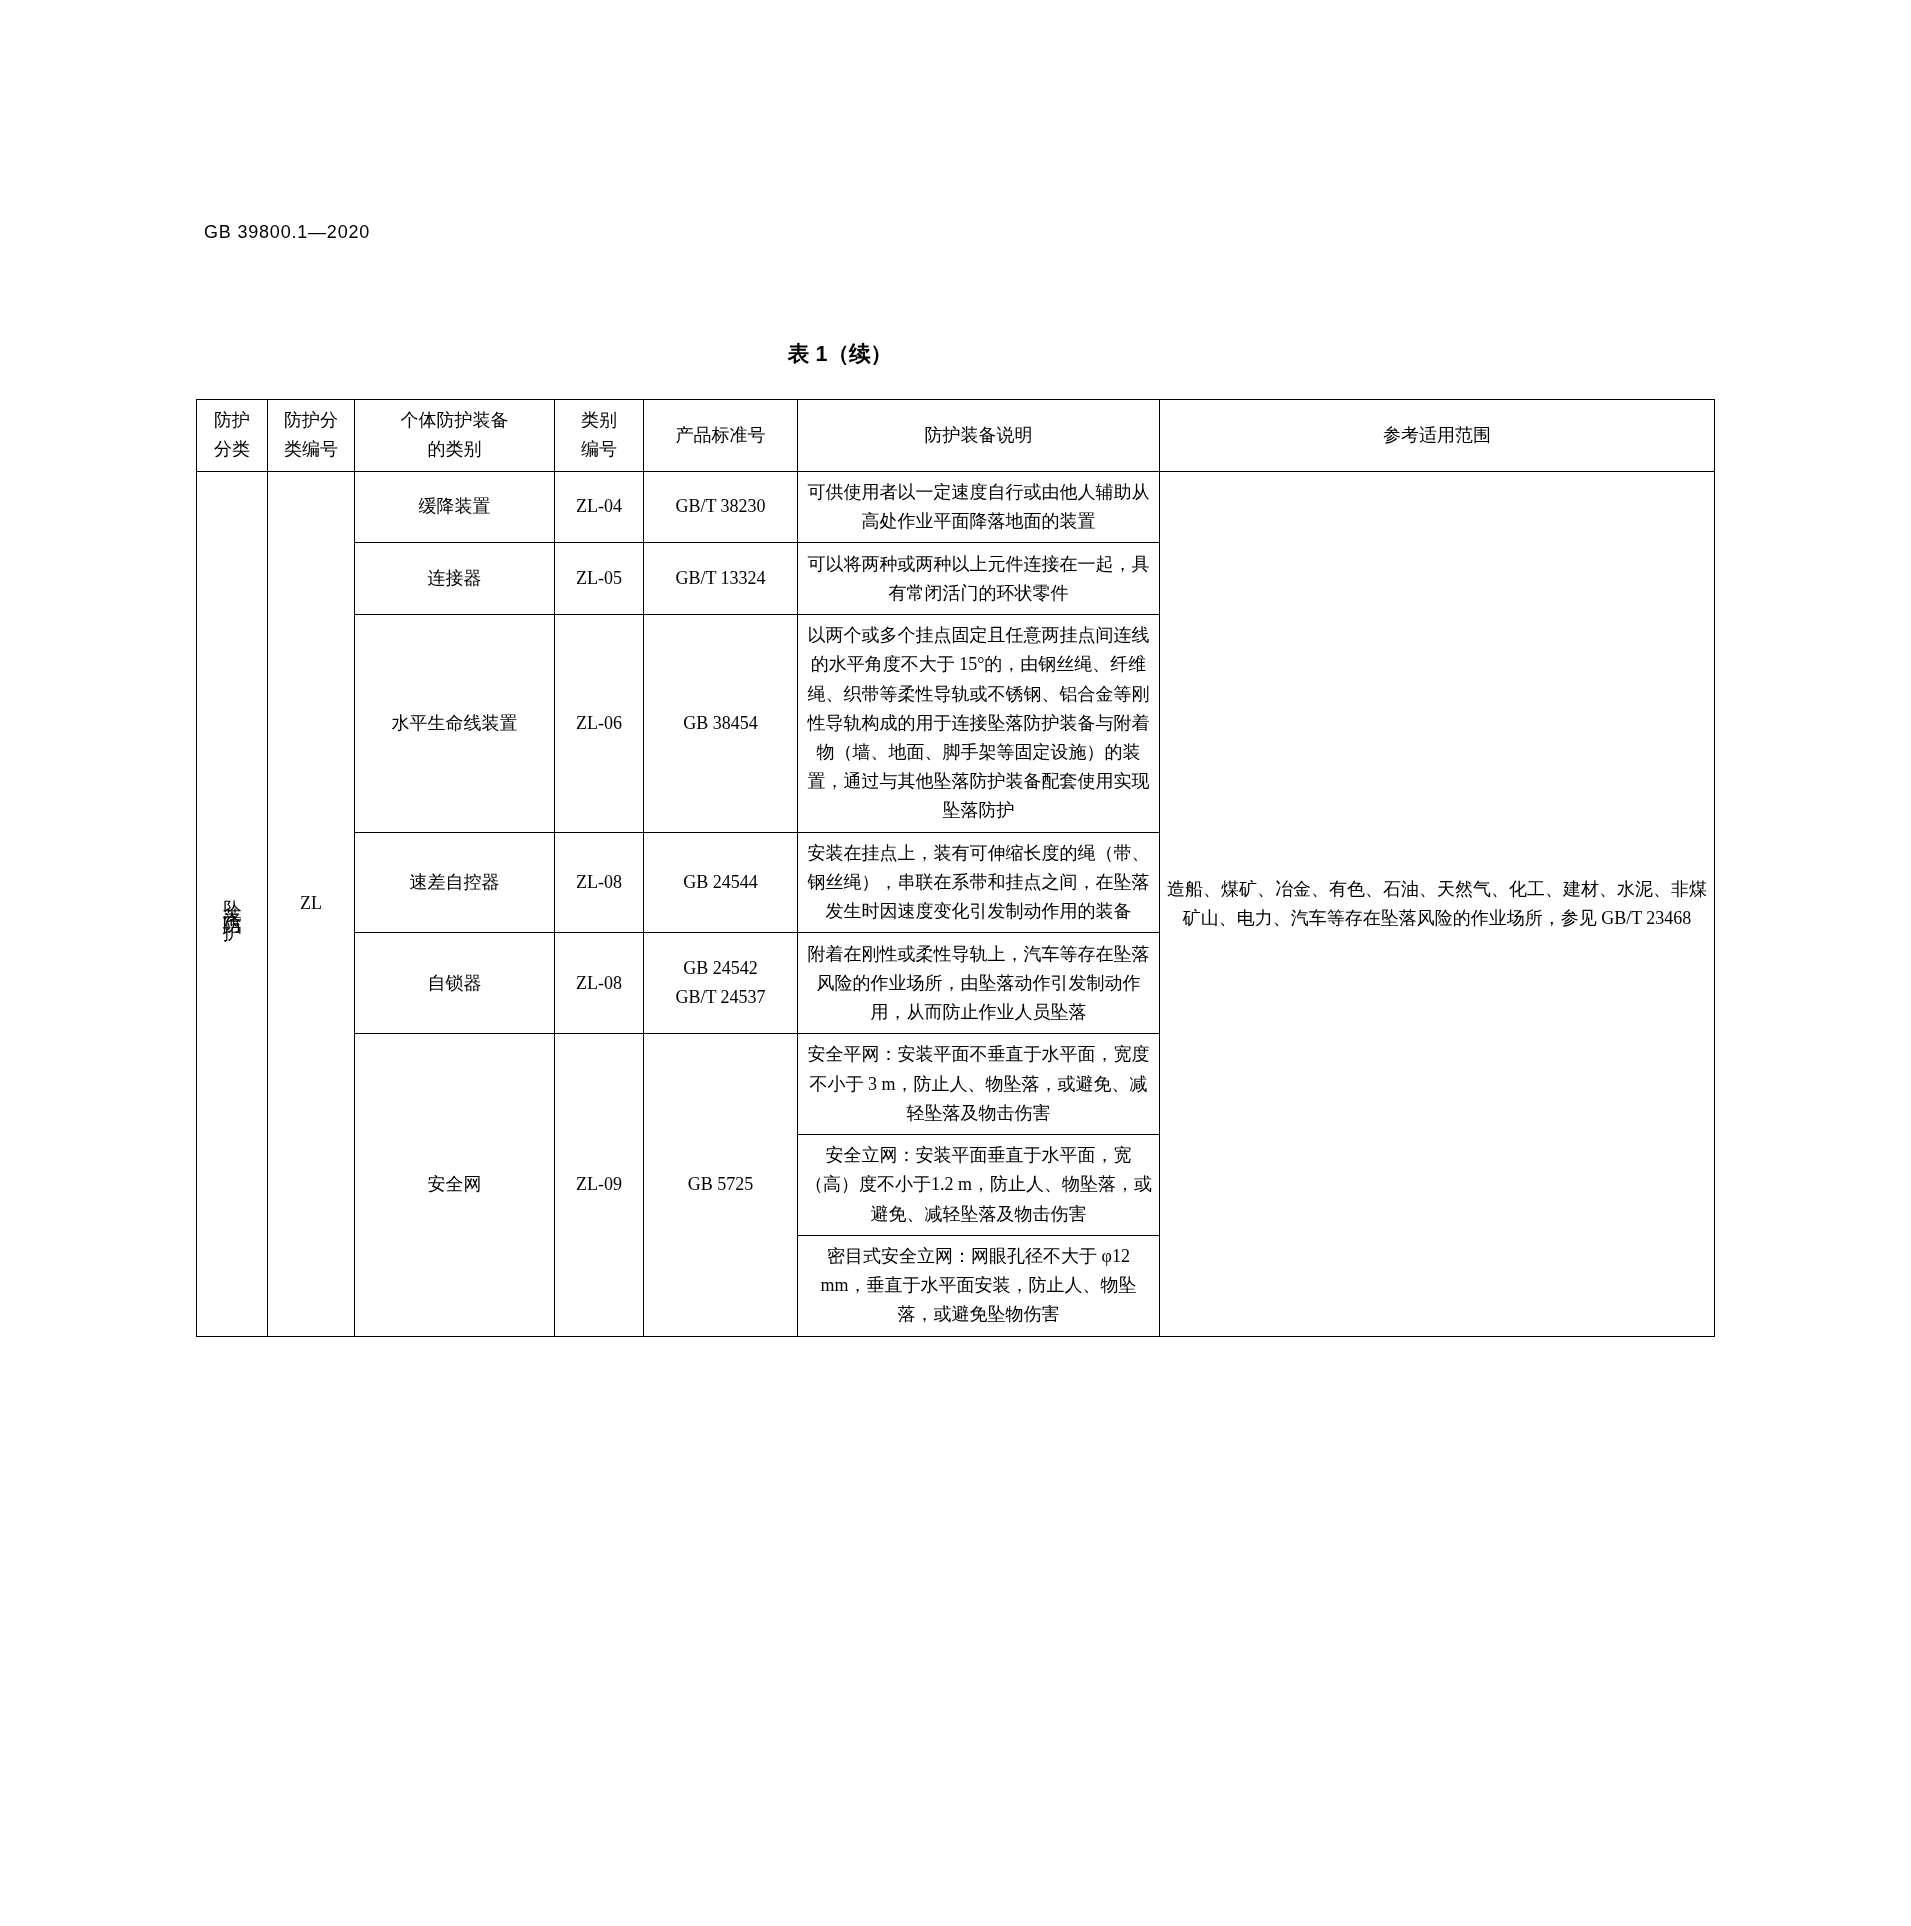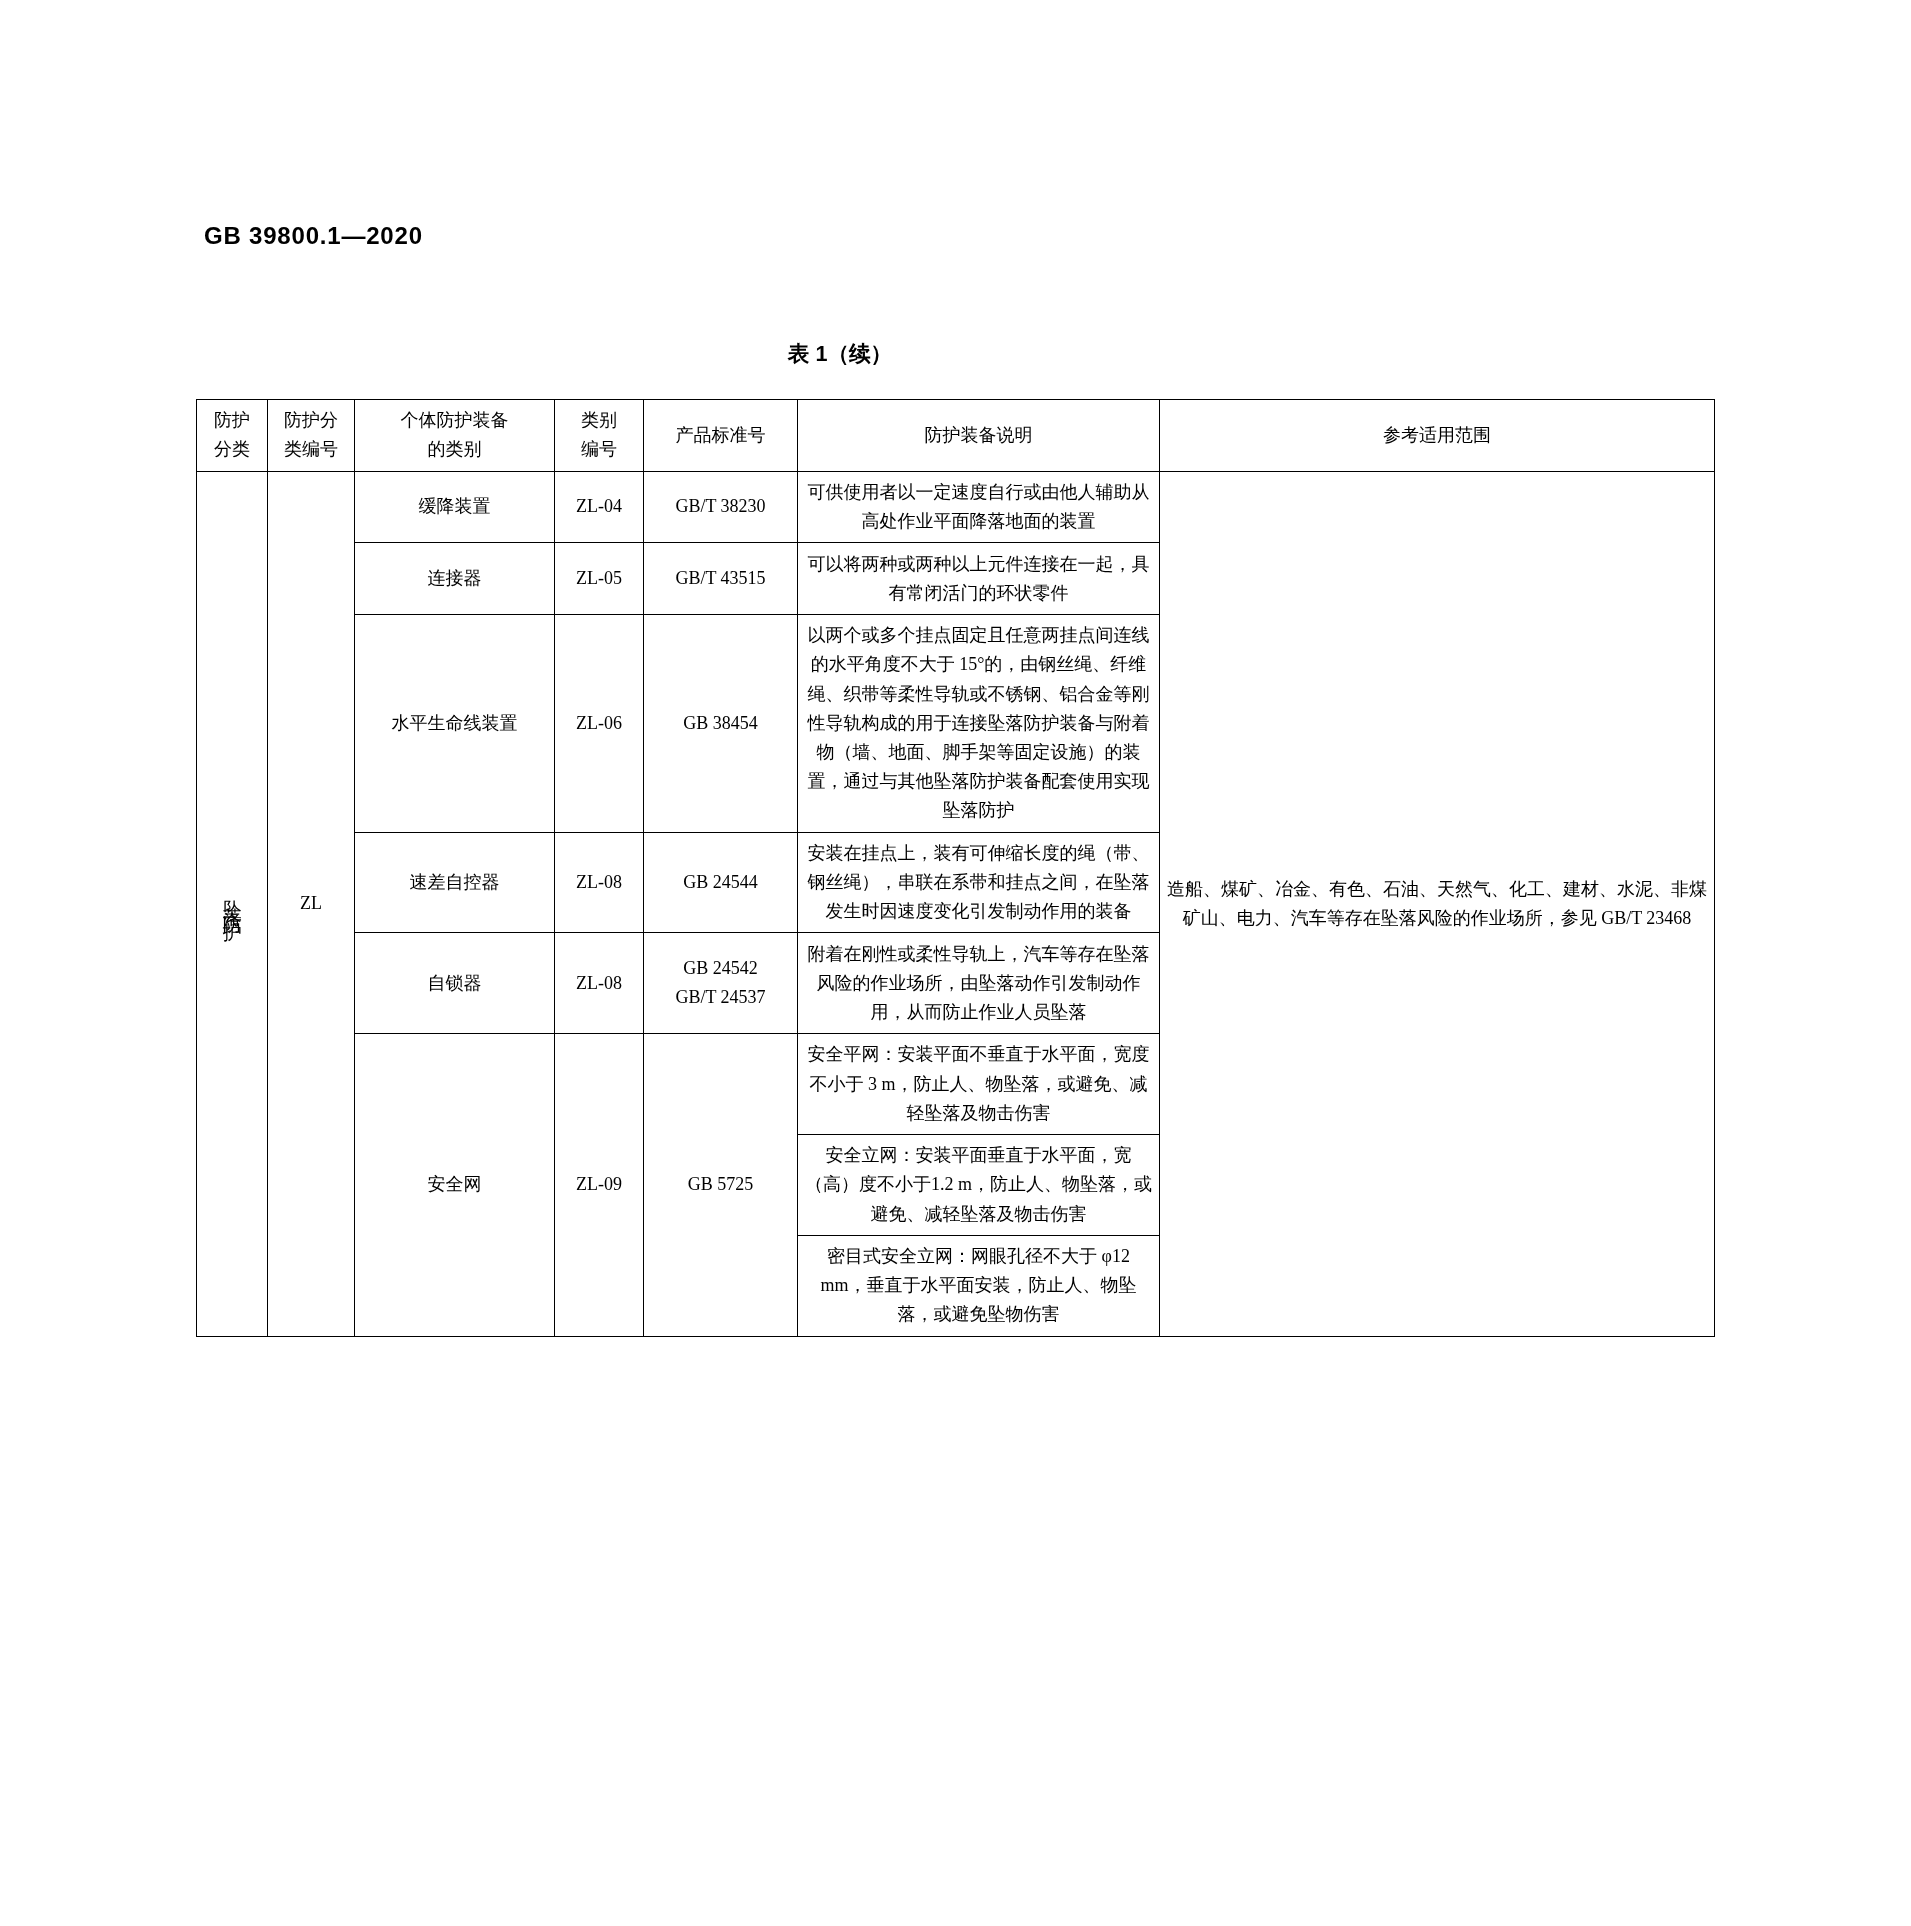--- a/index.html
+++ b/index.html
@@ -20,22 +20,22 @@
     width: 1911px;
     height: 2703px;
     box-sizing: border-box;
     padding: 0;
   }
   .header {
     position: absolute;
     left: 204px;
     top: 222px;
     font-family: "Liberation Sans", "DejaVu Sans", sans-serif;
-    font-size: 24px;
-    font-weight: bold;
+    font-size: 18px;
+    font-weight: normal;
     letter-spacing: 0.8px;
   }
   .table-caption {
     position: absolute;
     top: 339px;
     left: 0;
     width: 1680px;
     text-align: center;
     font-size: 21.6px;
     font-weight: bold;
@@ -146,21 +146,21 @@
         <td>缓降装置</td>
         <td class="nowrap">ZL-04</td>
         <td class="nowrap">GB/T 38230</td>
         <td class="cell-desc">可供使用者以一定速度自行或由他人辅助从高处作业平面降落地面的装置</td>
         <td class="cell-scope" rowspan="8">造船、煤矿、冶金、有色、石油、天然气、化工、建材、水泥、非煤矿山、电力、汽车等存在坠落风险的作业场所，参见 GB/T 23468</td>
       </tr>
 
       <tr>
         <td>连接器</td>
         <td class="nowrap">ZL-05</td>
-        <td class="nowrap">GB/T 43515</td>
+        <td class="nowrap">GB/T 13324</td>
         <td class="cell-desc">可以将两种或两种以上元件连接在一起，具有常闭活门的环状零件</td>
       </tr>
 
       <tr>
         <td>水平生命线装置</td>
         <td class="nowrap">ZL-06</td>
         <td class="nowrap">GB 38454</td>
         <td class="cell-desc">以两个或多个挂点固定且任意两挂点间连线的水平角度不大于 15°的，由钢丝绳、纤维绳、织带等柔性导轨或不锈钢、铝合金等刚性导轨构成的用于连接坠落防护装备与附着物（墙、地面、脚手架等固定设施）的装置，通过与其他坠落防护装备配套使用实现坠落防护</td>
       </tr>
 

